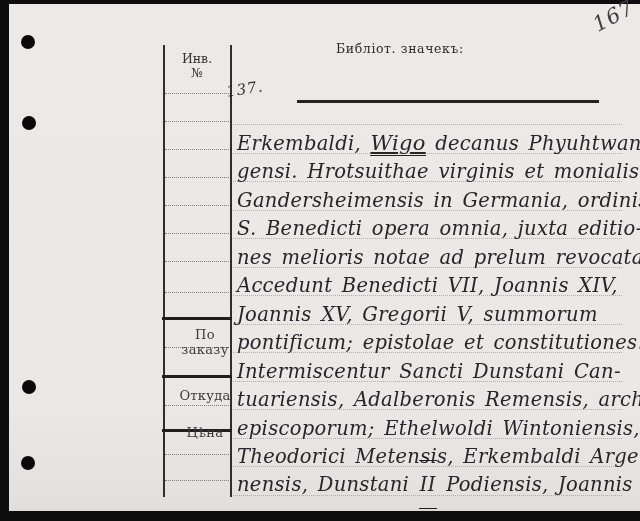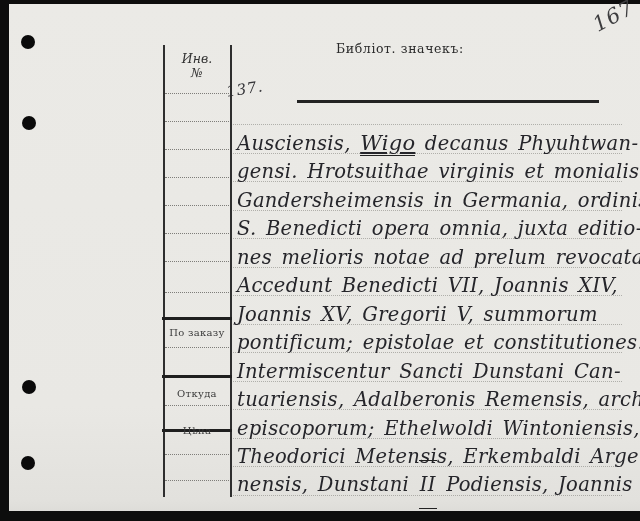--- a/index.html
+++ b/index.html
@@ -18,26 +18,26 @@
   .libmark{position:absolute;left:336px;top:41px;font-size:12.5px;font-weight:normal;
            letter-spacing:.6px;color:#2b2b2b;}
   .title{position:absolute;left:298px;top:50px;font-size:45px;font-style:italic;
          color:#222;letter-spacing:2px;}
   .title-underline{position:absolute;left:297px;top:100px;width:302px;height:2.5px;background:#232323;}
   .invnum{position:absolute;left:226px;top:80px;font-size:15px;font-style:italic;
           color:#343438;transform:rotate(-9deg);letter-spacing:1px;}
   .vline{position:absolute;top:45px;height:452px;width:2px;background:#2e2e2e;}
   .v1{left:163px;} .v2{left:230px;}
   .invlabel{position:absolute;left:163px;top:52px;width:68px;text-align:center;
-            font-size:12.5px;line-height:14px;color:#333;font-style:italic;}
+            font-size:12.5px;line-height:14px;color:#333;}
   .crule{position:absolute;left:165px;width:64px;height:0;border-top:1px dotted #7e7d79;}
   .brule{position:absolute;left:233px;width:389px;height:0;border-top:1px dotted rgba(118,117,112,.5);}
   .heavy{position:absolute;left:162px;width:70px;height:3px;background:#1f1f1f;}
-  .collabel{position:absolute;left:163px;width:68px;text-align:center;font-size:10px;
-            color:#3a3a3a;letter-spacing:.3px;}
+  .collabel{position:absolute;left:163px;width:68px;text-align:center;font-size:13px;
+            color:#3a3a3a;letter-spacing:.3px;padding-left:8px;}
   .bodytext{position:absolute;left:237px;top:129px;font-size:19.5px;font-style:italic;
             color:#25252a;line-height:28.45px;letter-spacing:.3px;word-spacing:3px;}
   .bodytext div{white-space:nowrap;}
   .wigo{font-weight:normal;text-decoration:underline;border-bottom:1.5px solid #222;font-size:21px;}
   .numeral2{border-top:1.5px solid #222;border-bottom:1.5px solid #222;padding:12px 1px;}
 </style>
 </head>
 <body>
 
 <div class="scan">
@@ -96,21 +96,21 @@
   <div class="brule" style="top:295px"></div>
   <div class="brule" style="top:324px"></div>
   <div class="brule" style="top:352px"></div>
   <div class="brule" style="top:381px"></div>
   <div class="brule" style="top:409px"></div>
   <div class="brule" style="top:438px"></div>
   <div class="brule" style="top:466px"></div>
   <div class="brule" style="top:495px"></div>
 
   <div class="bodytext">
-    <div><span>Ausciensis, </span><span class="wigo">Wigo</span><span> decanus Phyuhtwan-</span></div>
+    <div><span>Erkembaldi, </span><span class="wigo">Wigo</span><span> decanus Phyuhtwan-</span></div>
     <div>gensi. Hrotsuithae virginis et monialis</div>
     <div>Gandersheimensis in Germania, ordinis</div>
     <div>S. Benedicti opera omnia, juxta editio-</div>
     <div>nes melioris notae ad prelum revocata.</div>
     <div>Accedunt Benedicti VII, Joannis XIV,</div>
     <div>Joannis XV, Gregorii V, summorum</div>
     <div>pontificum; epistolae et constitutiones.</div>
     <div>Intermiscentur Sancti Dunstani Can-</div>
     <div>tuariensis, Adalberonis Remensis, archi-</div>
     <div>episcoporum; Ethelwoldi Wintoniensis,</div>

